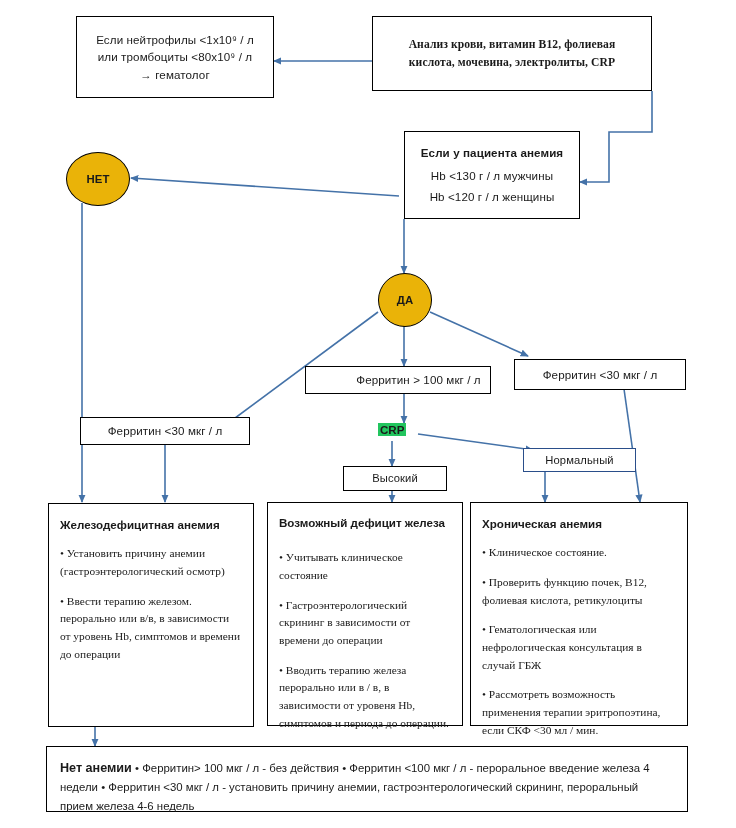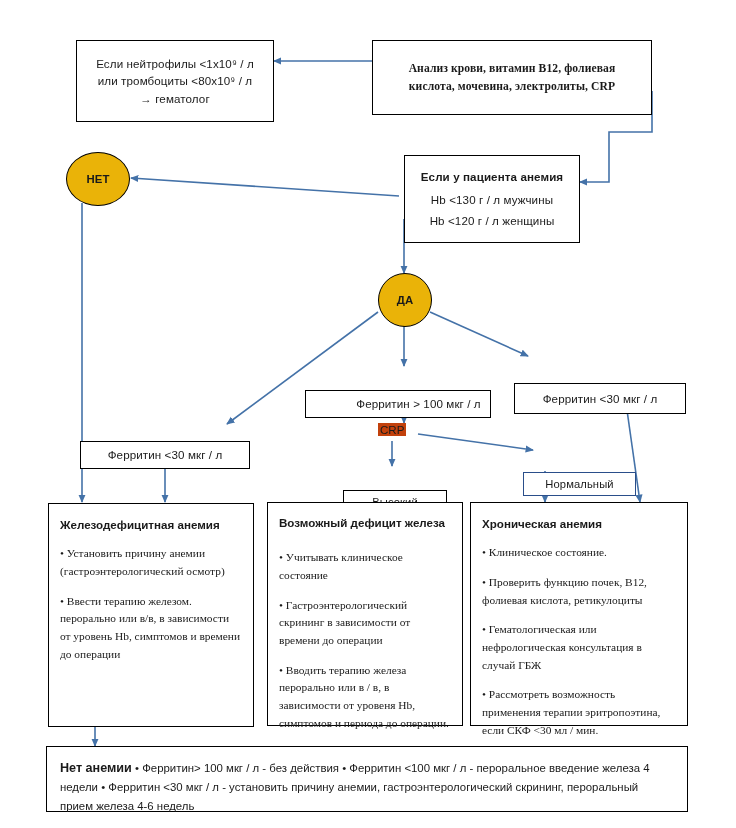--- a/index.html
+++ b/index.html
@@ -33,21 +33,20 @@
   }
   .node.thin {
     border: 1px solid #2a4e8a;
   }
   .ctr {
     display: flex;
     flex-direction: column;
     align-items: center;
     justify-content: center;
     text-align: center;
-    margin-top: 24px;
   }
   .lft {
     display: block;
     text-align: left;
   }
   .t {
     font-size: 11.6px;
     line-height: 1.5;
     letter-spacing: 0.1px;
   }
@@ -74,24 +73,24 @@
     background: #eab308;
     display: flex;
     align-items: center;
     justify-content: center;
     font-weight: bold;
     font-size: 11.4px;
     z-index: 3;
   }
   .plain {
     position: absolute;
-    font-weight: normal;
+    font-weight: bold;
     font-size: 11.6px;
     z-index: 3;
-    background: #c2410c;
+    background: #22c55e;
     padding: 0 2px;
   }
   .summary {
     font-size: 11.4px;
     line-height: 1.62;
   }
   .summary .b { font-size: 12.6px; }
 </style>
 </head>
 <body>

